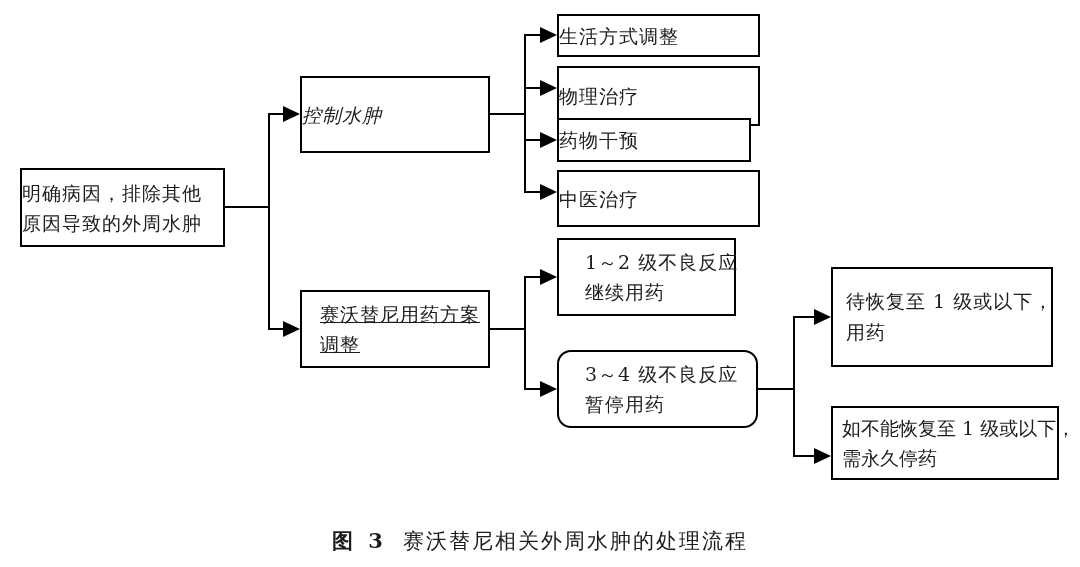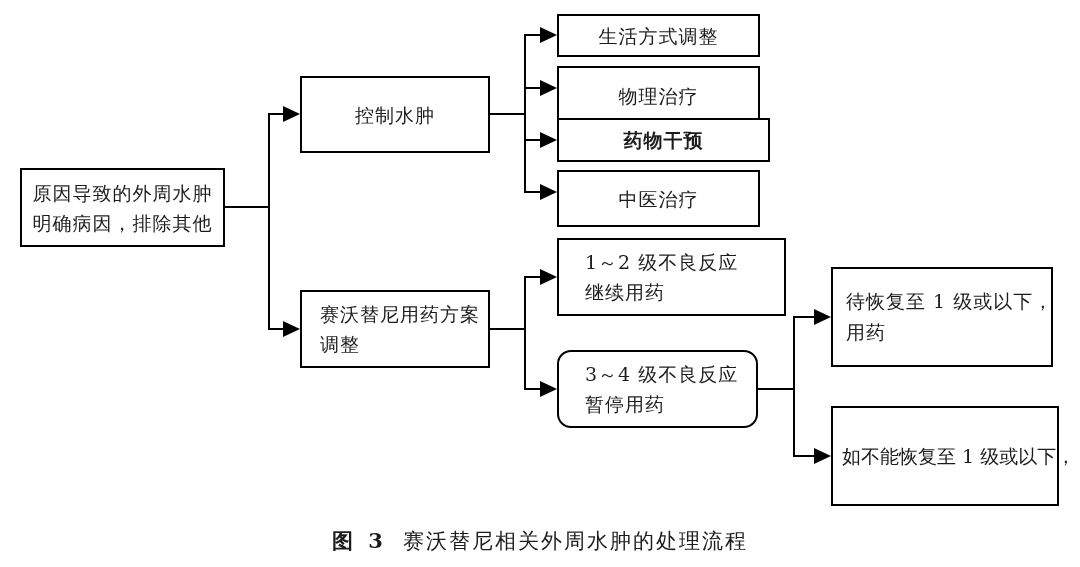--- a/index.html
+++ b/index.html
@@ -21,21 +21,21 @@
     box-sizing: border-box;
     border: 2px solid #000000;
     background: #ffffff;
     display: flex;
     flex-direction: column;
     justify-content: center;
     font-size: 19px;
     line-height: 30px;
     letter-spacing: 1px;
   }
-  .node.center { align-items: center; text-align: center; }
+  .node.center { align-items: flex-start; text-align: center; }
   .node.left   { align-items: flex-start; text-align: left; }
   .line-text { white-space: nowrap; }
   .hline, .vline {
     position: absolute;
     background: #000000;
   }
   .hline { height: 2px; }
   .vline { width: 2px; }
   .arrowhead {
     position: absolute;
@@ -55,66 +55,67 @@
     letter-spacing: 2px;
   }
   .caption .cap-label { font-weight: bold; margin-right: 16px; letter-spacing: 4px; }
 </style>
 </head>
 <body>
 
 <div class="canvas">
 
   <div class="node center" style="left:20px; top:168px; width:205px; height:79px;">
+    <div class="line-text">明确病因，排除其他</div>
     <div class="line-text">原因导致的外周水肿</div>
-    <div class="line-text">明确病因，排除其他</div>
   </div>
 
-  <div class="node center" style="left:300px; top:76px; width:190px; height:77px;">
+  <div class="node center" style="left:300px; top:76px; width:190px; height:77px;font-style:italic;">
     <div class="line-text">控制水肿</div>
   </div>
 
   <div class="node center" style="left:557px; top:14px; width:203px; height:43px;">
     <div class="line-text">生活方式调整</div>
   </div>
 
   <div class="node center" style="left:557px; top:66px; width:203px; height:60px;">
     <div class="line-text">物理治疗</div>
   </div>
 
-  <div class="node center" style="left:557px; top:118px; width:213px; height:44px;font-weight:bold;">
+  <div class="node center" style="left:557px; top:118px; width:194px; height:44px;">
     <div class="line-text">药物干预</div>
   </div>
 
   <div class="node center" style="left:557px; top:170px; width:203px; height:57px;">
     <div class="line-text">中医治疗</div>
   </div>
 
-  <div class="node left" style="left:300px; top:290px; width:190px; height:78px; padding-left:18px;">
+  <div class="node left" style="left:300px; top:290px; width:190px; height:78px; padding-left:18px;text-decoration:underline;">
     <div class="line-text">赛沃替尼用药方案</div>
     <div class="line-text">调整</div>
   </div>
 
-  <div class="node left" style="left:557px; top:238px; width:229px; height:78px; padding-left:26px;">
+  <div class="node left" style="left:557px; top:238px; width:179px; height:78px; padding-left:26px;">
     <div class="line-text">1～2 级不良反应</div>
     <div class="line-text">继续用药</div>
   </div>
 
   <div class="node left" style="left:557px; top:350px; width:201px; height:78px; padding-left:26px;border-radius:14px;">
     <div class="line-text">3～4 级不良反应</div>
     <div class="line-text">暂停用药</div>
   </div>
 
   <div class="node left" style="left:831px; top:267px; width:222px; height:100px; padding-left:13px; line-height:31px;">
     <div class="line-text">待恢复至 1 级或以下，</div>
     <div class="line-text">用药</div>
   </div>
 
-  <div class="node left" style="left:831px; top:406px; width:228px; height:100px; padding-left:9px; letter-spacing:0;">
+  <div class="node left" style="left:831px; top:406px; width:228px; height:74px; padding-left:9px; letter-spacing:0;">
     <div class="line-text">如不能恢复至 1 级或以下，</div>
+    <div class="line-text">需永久停药</div>
   </div>
 
   <div class="hline" style="left:225px; top:206px; width:45px;"></div>
   <div class="vline" style="left:268px; top:113px; height:217px;"></div>
   <div class="hline" style="left:268px; top:113px; width:16px;"></div>
   <div class="arrowhead" style="left:283px; top:106px;"></div>
   <div class="hline" style="left:268px; top:328px; width:16px;"></div>
   <div class="arrowhead" style="left:283px; top:321px;"></div>
 
   <div class="hline" style="left:490px; top:113px; width:36px;"></div>

